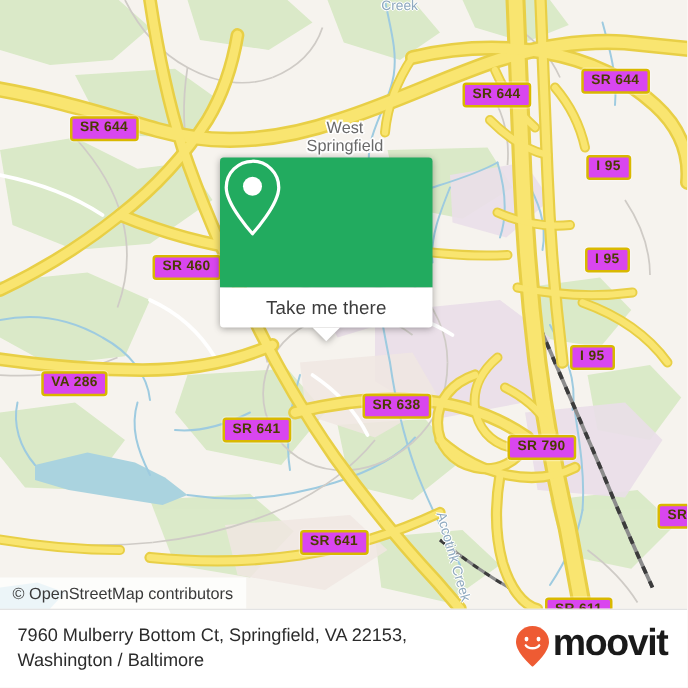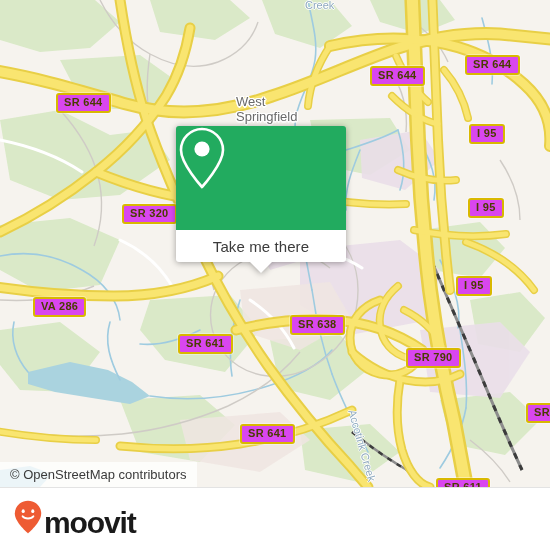--- a/index.html
+++ b/index.html
@@ -28,21 +28,21 @@
     white-space:nowrap;
     line-height:11px;
     box-shadow:0 0 0 1px rgba(255,255,255,.35);
   }
 
   
   .placelabel{
     position:absolute;
     color:#6a6a6a;
     font-size:13px;
-    text-align:left;
+    text-align:center;
     line-height:15px;
     white-space:pre;
     text-shadow:
       1.5px 0 #fff,-1.5px 0 #fff,0 1.5px #fff,0 -1.5px #fff,
       1px 1px #fff,-1px 1px #fff,1px -1px #fff,-1px -1px #fff;
     pointer-events:none;
   }
   .waterlabel{
     position:absolute;
     color:#8fa9bf;
@@ -94,21 +94,21 @@
     position:absolute;left:0;top:487px;width:550px;height:63px;
     background:#ffffff;
     border-top:1px solid #e3e3e3;
     display:flex;align-items:center;
     box-sizing:border-box;
     padding:0 14px 0 14px;
   }
   .footer-text{
     flex:1;color:#2b2b2b;font-size:14.5px;line-height:20px;white-space:pre-line;
   }
-  .brand{display:flex;align-items:flex-end;gap:2px;padding-right:2px;}
+  .brand{display:flex;align-items:flex-start;gap:2px;padding-right:2px;}
   .brand-word{
     color:#1a1a1a;font-size:30px;font-weight:bold;letter-spacing:-1.1px;
     line-height:30px;
   }
 </style>
 </head>
 <body>
 
 <div id="app">
 
@@ -299,21 +299,21 @@
 
     <div class="waterlabel" style="left:305px;top:-1px;">Creek</div>
     <div class="waterlabel" style="left:352px;top:404px;transform:rotate(74deg);transform-origin:0 50%;">Accotink Creek</div>
 
     <div class="shield" style="left:56px;top:93px;">SR 644</div>
     <div class="shield" style="left:370px;top:66px;">SR 644</div>
     <div class="shield" style="left:465px;top:55px;">SR 644</div>
     <div class="shield" style="left:469px;top:124px;">I 95</div>
     <div class="shield" style="left:468px;top:198px;">I 95</div>
     <div class="shield" style="left:456px;top:276px;">I 95</div>
-    <div class="shield" style="left:122px;top:204px;">SR 320</div>
+    <div class="shield" style="left:122px;top:204px;">SR 460</div>
     <div class="shield" style="left:33px;top:297px;">VA 286</div>
     <div class="shield" style="left:178px;top:334px;">SR 641</div>
     <div class="shield" style="left:240px;top:424px;">SR 641</div>
     <div class="shield" style="left:290px;top:315px;">SR 638</div>
     <div class="shield" style="left:406px;top:348px;">SR 790</div>
     <div class="shield" style="left:436px;top:478px;">SR 611</div>
     <div class="shield" style="left:526px;top:403px;">SR 6</div>
 
     <div class="popup">
       <div class="popup-head">
@@ -327,20 +327,22 @@
       <div class="popup-body">
         <span>Take me there</span>
         <span class="popup-tail"></span>
       </div>
     </div>
 
     <div class="attrib">© OpenStreetMap contributors</div>
   </div>
 
   <div class="footer">
+    <div class="footer-text">7960 Mulberry Bottom Ct, Springfield, VA 22153,
+Washington / Baltimore</div>
     <div class="brand">
       <span>
         <svg width="28" height="34" viewBox="0 0 28 34" xmlns="http://www.w3.org/2000/svg">
           <path d="M14 0.8 C6.6 0.8 0.8 6.6 0.8 13.6 C0.8 22.5 14 33.4 14 33.4 C14 33.4 27.2 22.5 27.2 13.6 C27.2 6.6 21.4 0.8 14 0.8 Z" fill="#ee5b33"></path>
           <ellipse cx="9.2" cy="11.2" rx="1.55" ry="1.9" fill="#ffffff"></ellipse>
           <ellipse cx="18.8" cy="11.2" rx="1.55" ry="1.9" fill="#ffffff"></ellipse>
           <path d="M8.6 16.3 C10.6 19.3 17.4 19.3 19.4 16.3" stroke="#ffffff" stroke-width="1.9" fill="none" stroke-linecap="round"></path>
         </svg>
       </span>
       <span class="brand-word">moovit</span>

